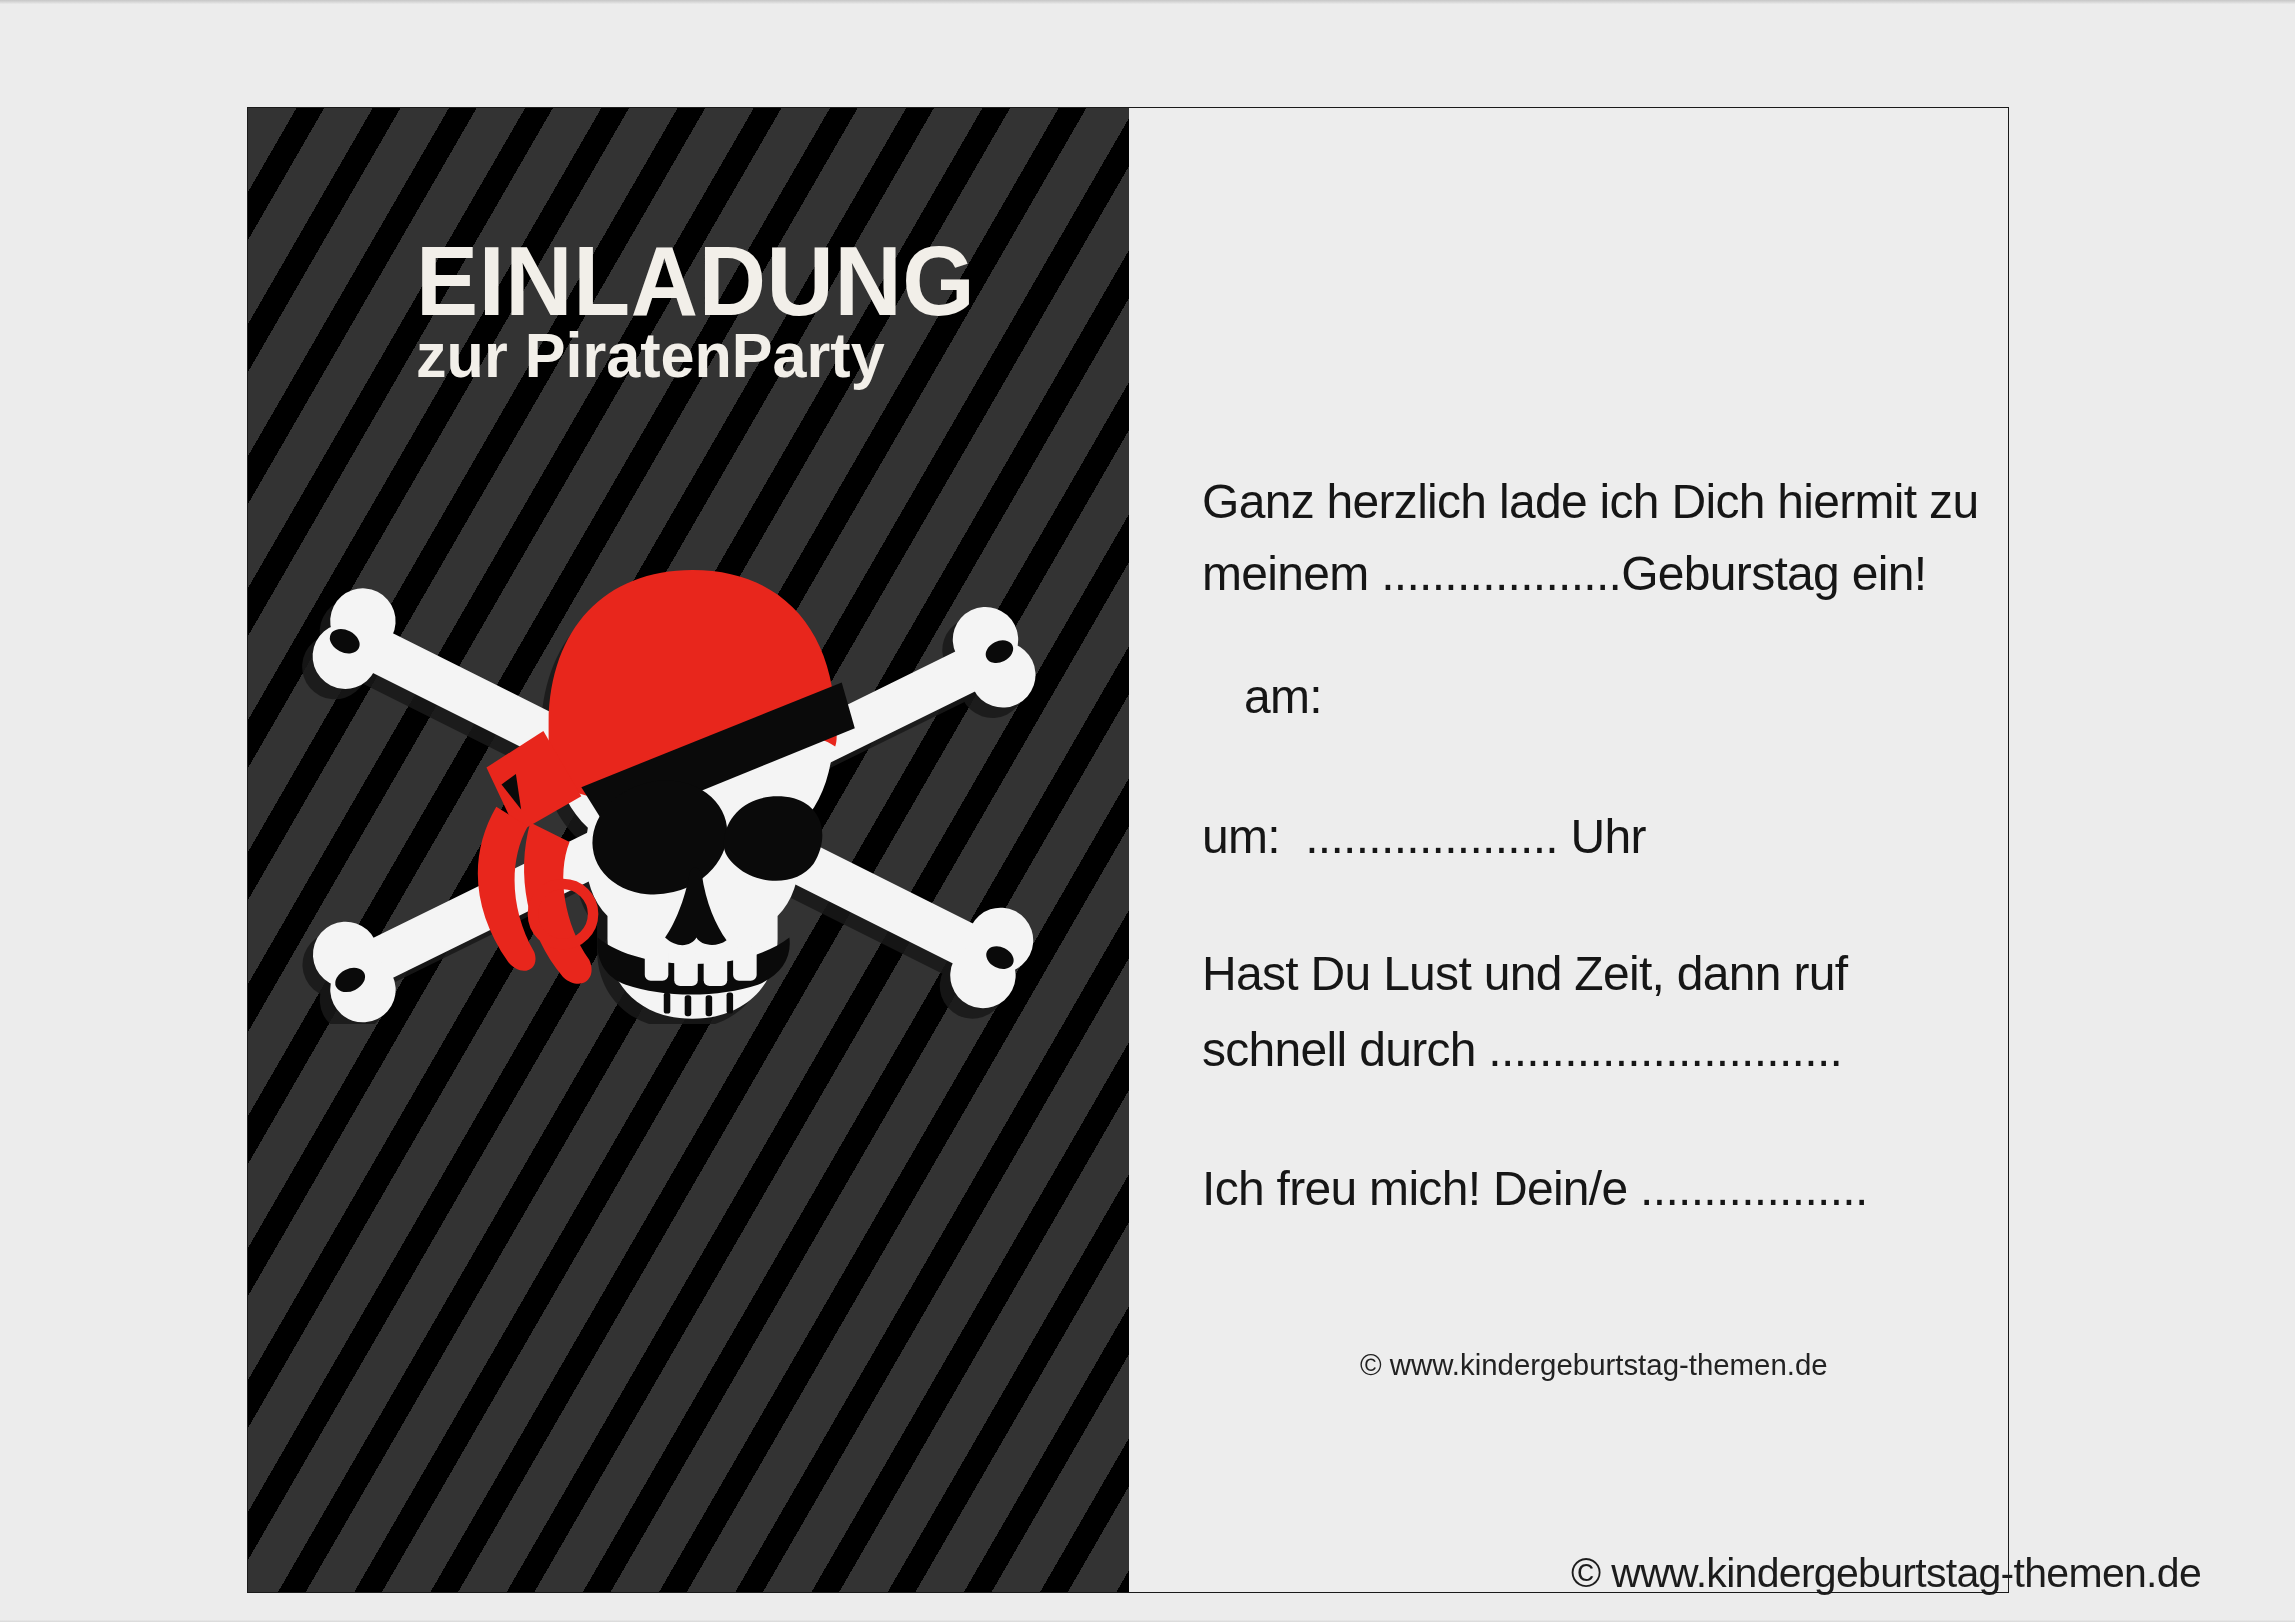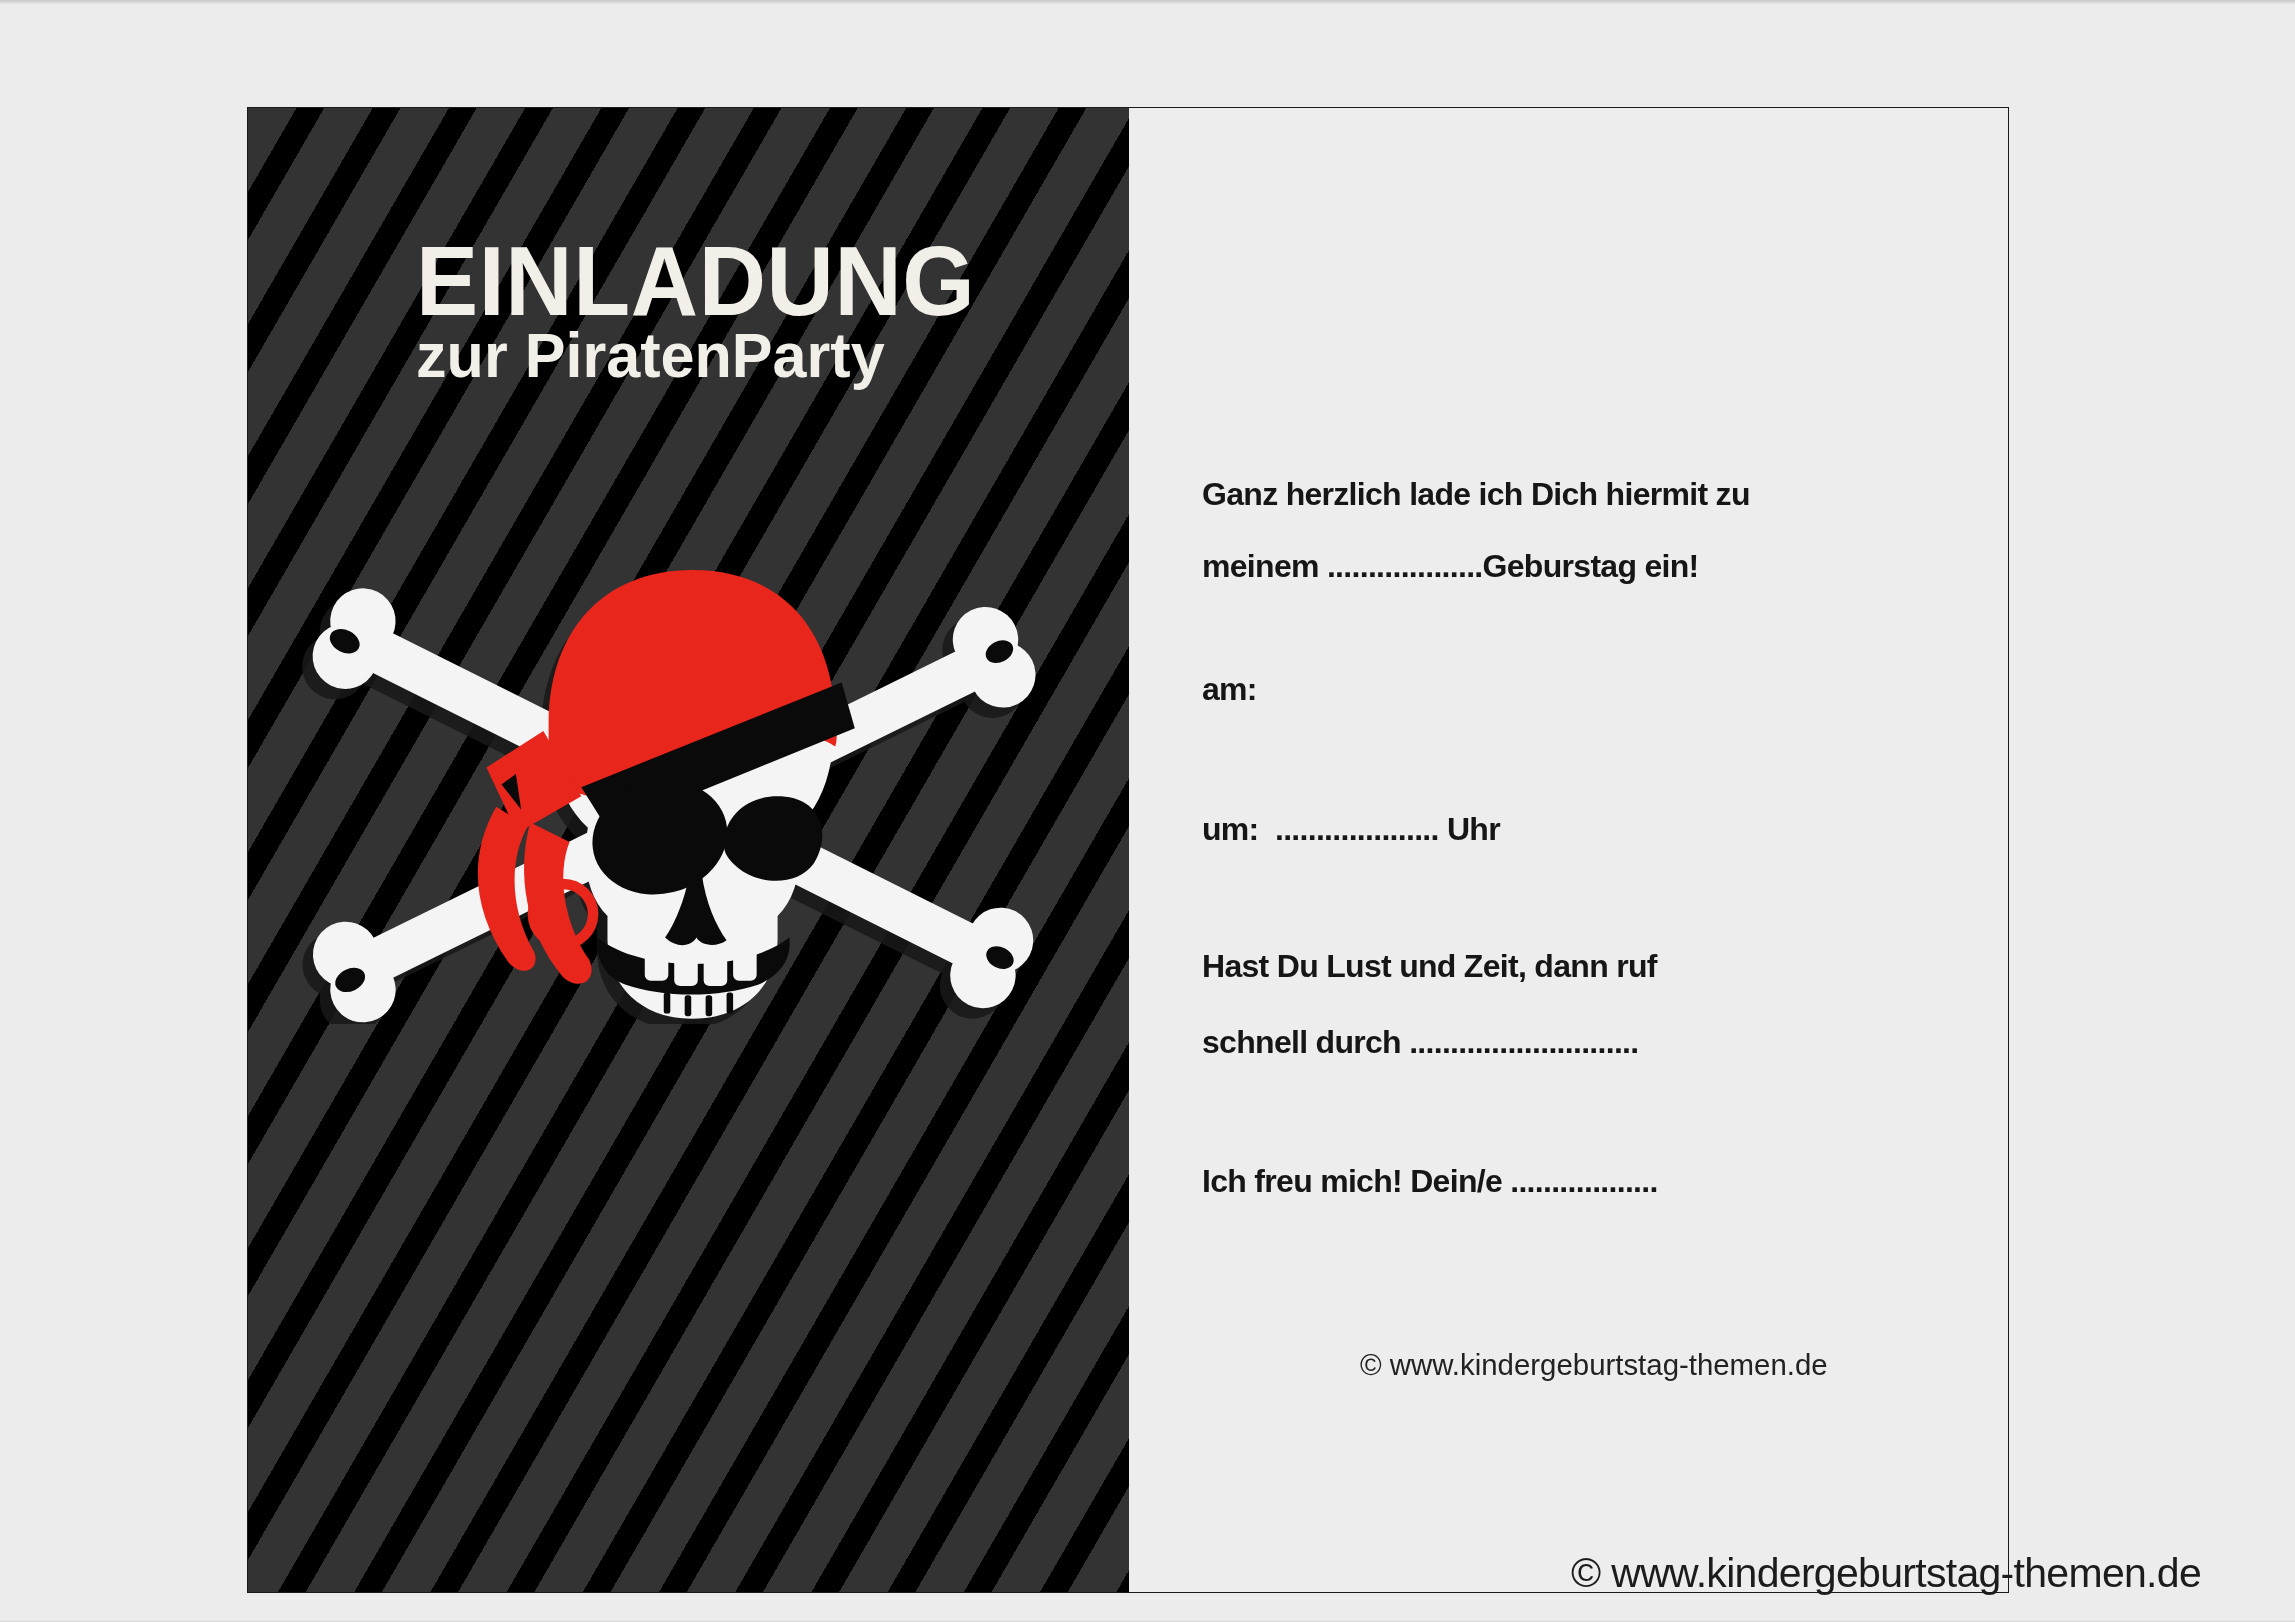--- a/index.html
+++ b/index.html
@@ -42,24 +42,24 @@
   .fill-red{fill:var(--red,#e8261c);}
   .fill-detail{fill:var(--detail,#0a0a0a);}
   .fill-shadow{fill:var(--shadow,#191919);}
   .stroke-red{stroke:var(--red,#e8261c);}
 
   
   .right-panel{position:absolute;left:881px;top:0;width:879px;height:100%;}
   .rp-text{position:absolute;white-space:nowrap;line-height:1;
     color:var(--text,#161616);}
   .salutation{left:141px;top:99px;font-size:73px;font-weight:bold;letter-spacing:-0.7px;}
-  .body-line{font-size:32px;font-weight:bold;letter-spacing:-0.7px;left:73px;}
+  .body-line{font-size:48px;font-weight:normal;letter-spacing:-0.7px;left:73px;}
   .l-invite1{top:370px;}
   .l-invite2{top:442px;}
-  .l-date{top:565px;}
+  .l-date{top:565px;margin-left:42px;}
   .l-time{top:705px;}
   .l-rsvp1{top:736px;text-align:center;}  
   .card .l-rsvp1{top:842px;}
   .card .l-rsvp2{top:918px;}
   .card .l-close{top:1057px;}
   .card-copyright{left:231px;top:1242px;font-size:29.4px;letter-spacing:0;
     font-weight:normal;color:#222;}
 
   .page-copyright{position:absolute;right:94px;top:1550px;
     font-size:41px;letter-spacing:-0.7px;color:#1c1c1c;white-space:nowrap;

